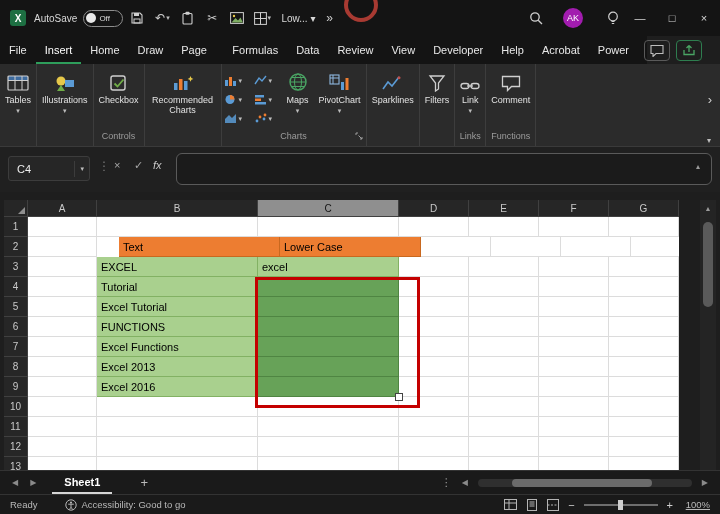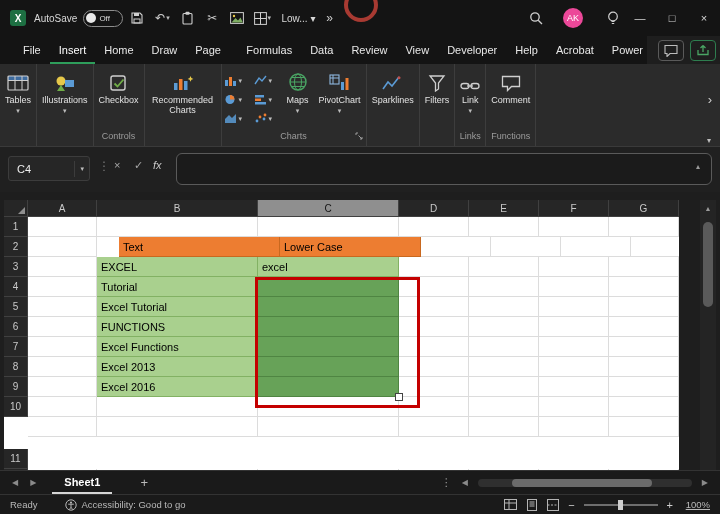--- a/index.html
+++ b/index.html
@@ -13,29 +13,29 @@
   .autosave{font-size:10px;color:#d8d8d8;margin-left:8px;}
   .toggle{width:38px;height:15px;border:1px solid #8d8d8d;border-radius:9px;margin-left:6px;
           display:flex;align-items:center;}
   .knob{width:10px;height:10px;border-radius:50%;background:#e8e8e8;margin-left:2px;}
   .toggle .t-lab{font-size:8px;color:#ddd;margin-left:3px;}
   .tb-ic{height:24px;min-width:22px;display:flex;align-items:center;justify-content:center;
          color:#cfcfcf;font-size:12px;margin-left:3px;}
   .tb-ic .chv{font-size:7px;color:#bdbdbd;margin-left:1px;}
   .qstyle{font-size:10px;color:#d8d8d8;margin-left:8px;display:flex;align-items:center;gap:3px;}
   .spacer{flex:1;}
-  .avatar{width:20px;height:20px;border-radius:50%;background:#ec4899;color:#fff;font-size:9px;
+  .avatar{width:20px;height:20px;border-radius:50%;background:#a21caf;color:#fff;font-size:9px;
           display:flex;align-items:center;justify-content:center;margin:0 16px;}
   .winbtn{width:32px;height:36px;display:flex;align-items:center;justify-content:center;
           color:#d6d6d6;font-size:11px;}
   .recdot{position:absolute;left:344px;top:-12px;width:26px;height:26px;border-radius:50%;
           background:#131313;border:4px solid #a83a32;z-index:9;}
   
   .menubar{position:absolute;left:0;top:36px;width:647px;height:28px;background:#141414;
-           display:flex;align-items:center;padding-left:14px;box-sizing:border-box;}
+           display:flex;align-items:center;box-sizing:border-box;}
   .mitem{height:28px;line-height:28px;padding:0 9px;font-size:11px;color:#e8e8e8;}
   .mitem.active{box-shadow:inset 0 -2px 0 #2e9e5b;color:#fff;}
   .mbox{height:19px;border:1px solid #5a5a5a;border-radius:4px;display:flex;align-items:center;
         justify-content:center;padding:0 5px;margin-left:6px;}
   .mbox.green{border-color:#2e7d4f;}
   .menubar .right{margin-left:auto;display:flex;align-items:center;margin-right:10px;}
   
   .ribbon{position:absolute;left:0;top:64px;width:720px;height:83px;background:#2b2b2b;
           border-bottom:1px solid #3a3a3a;display:flex;box-sizing:border-box;}
   .grp{display:flex;flex-direction:column;border-right:1px solid #3d3d3d;position:relative;}
@@ -548,21 +548,21 @@
         <div class="g-cell g-rowhdr" style="width: 24px;">10</div>
         <div class="g-cell g-data" style="width: 69px;"></div>
         <div class="g-cell g-data" style="width: 161px;"></div>
         <div class="g-cell g-data" style="width: 141px;"></div>
         <div class="g-cell g-data" style="width: 70px;"></div>
         <div class="g-cell g-data" style="width: 70px;"></div>
         <div class="g-cell g-data" style="width: 70px;"></div>
         <div class="g-cell g-data" style="width: 70px;"></div>
       </div>
       <div class="g-row">
-        <div class="g-cell g-rowhdr" style="width: 24px; margin-top: 32px;">11</div>
+        <div class="g-cell g-rowhdr" style="width: 24px;">11</div>
         <div class="g-cell g-data" style="width: 69px;"></div>
         <div class="g-cell g-data" style="width: 161px;"></div>
         <div class="g-cell g-data" style="width: 141px;"></div>
         <div class="g-cell g-data" style="width: 70px;"></div>
         <div class="g-cell g-data" style="width: 70px;"></div>
         <div class="g-cell g-data" style="width: 70px;"></div>
         <div class="g-cell g-data" style="width: 70px;"></div>
       </div>
       <div class="g-row">
         <div class="g-cell g-rowhdr" style="width: 24px;">12</div>

